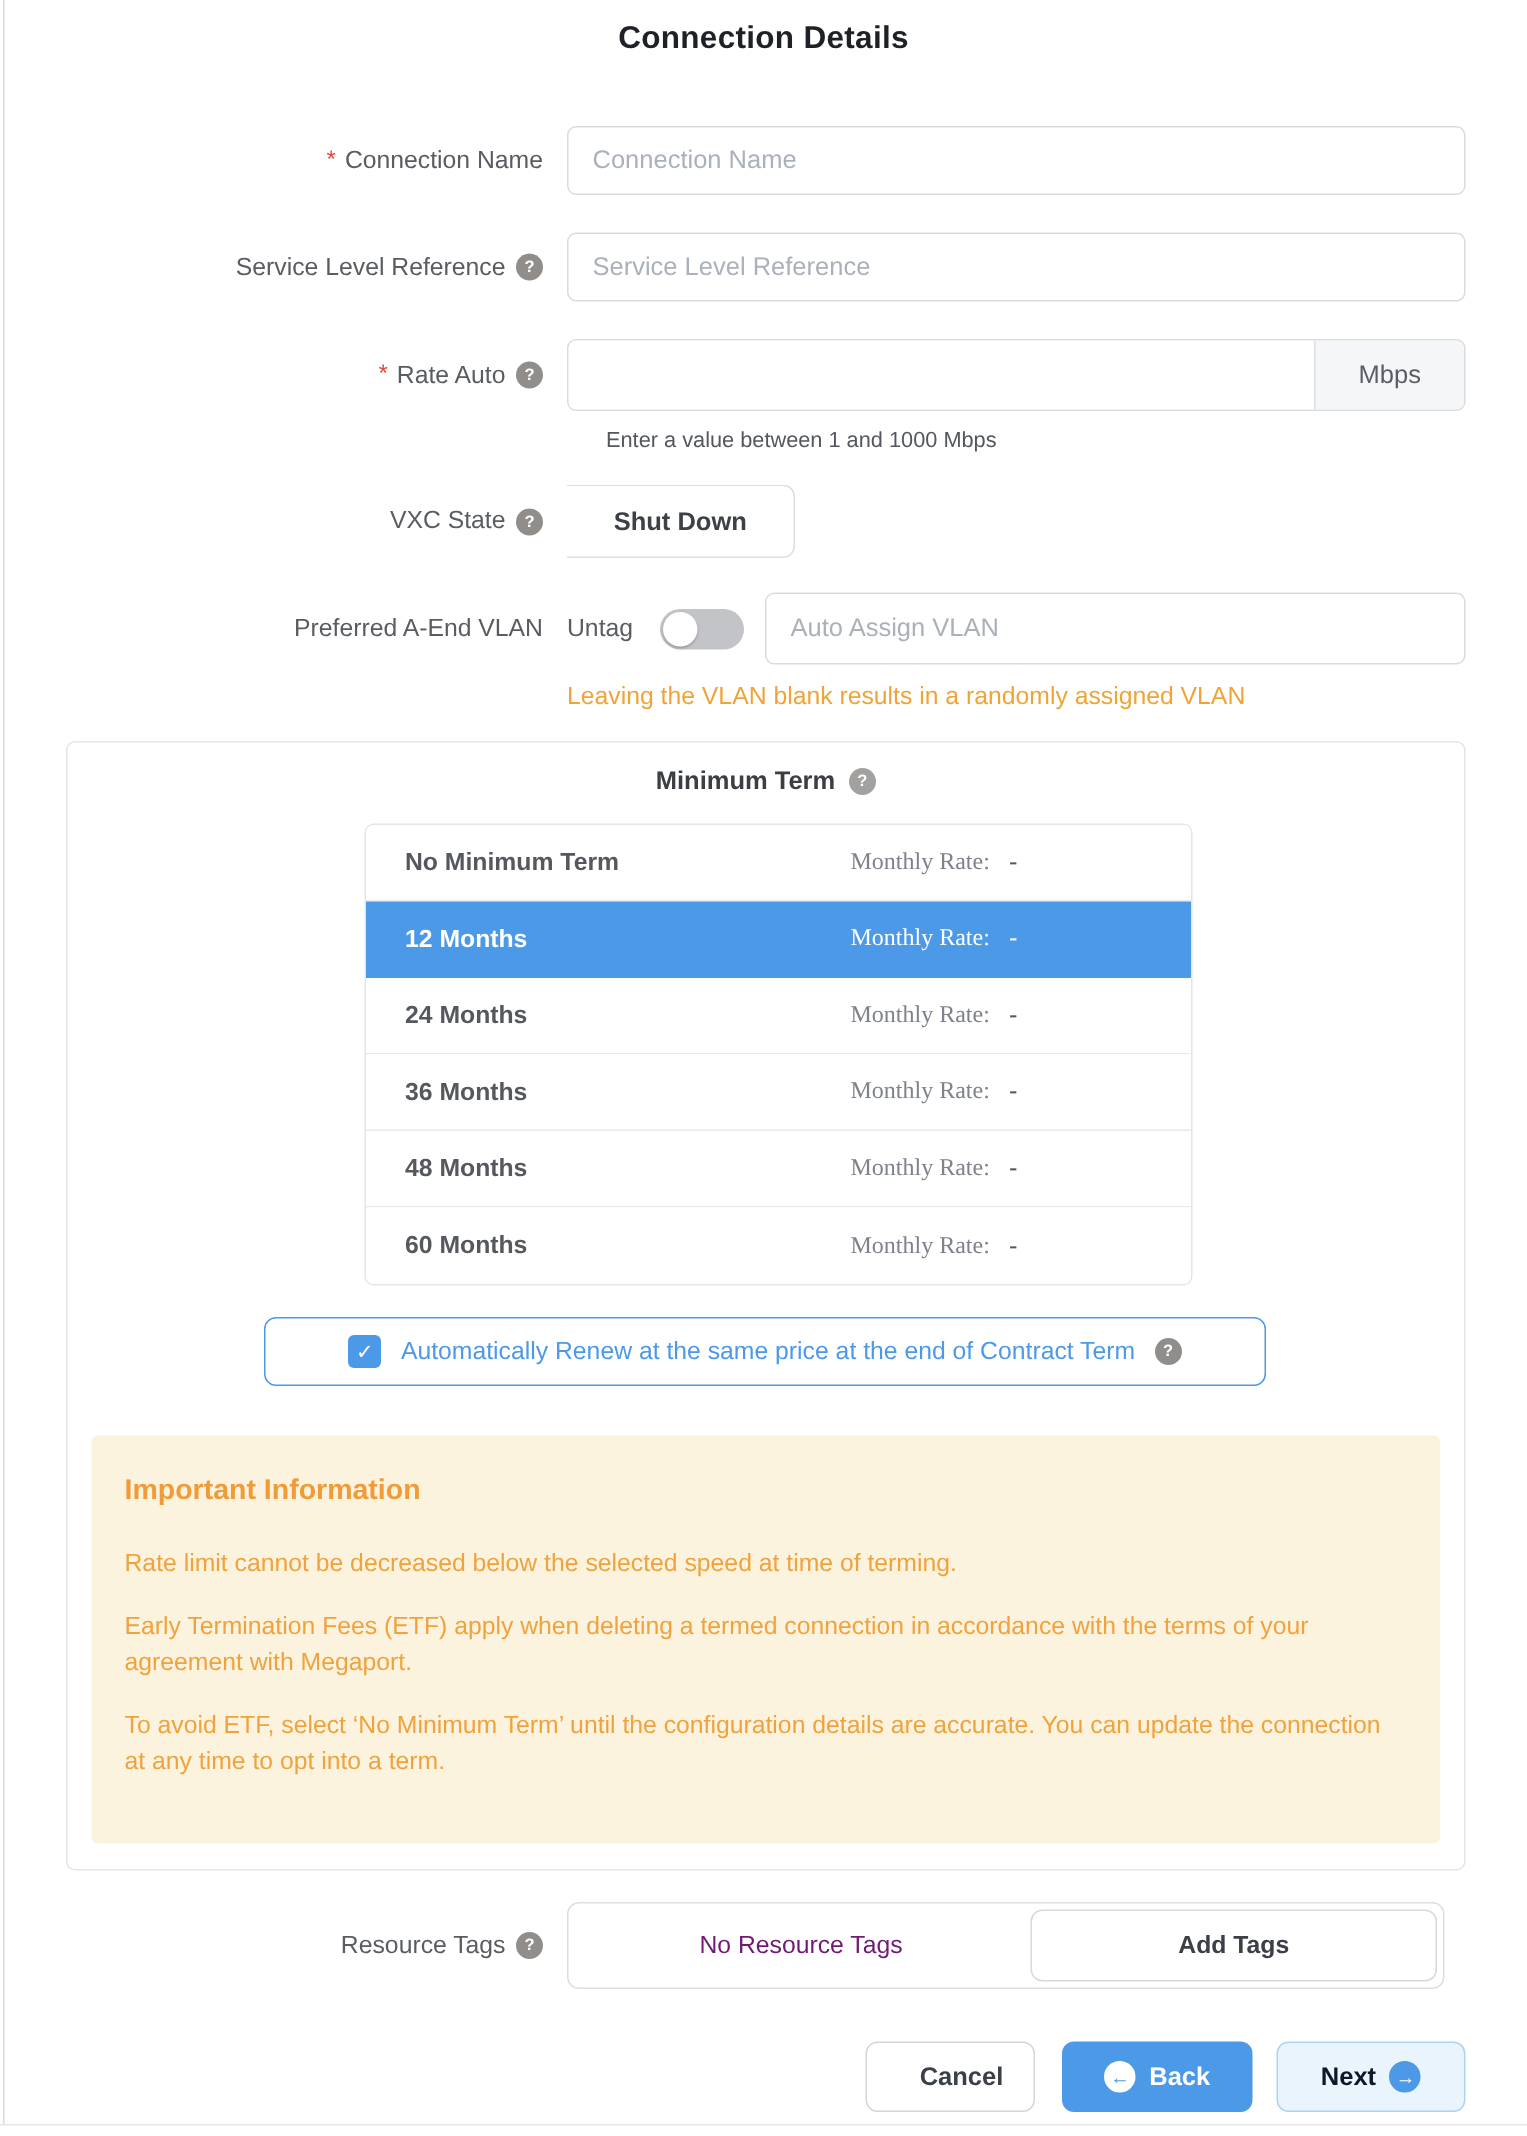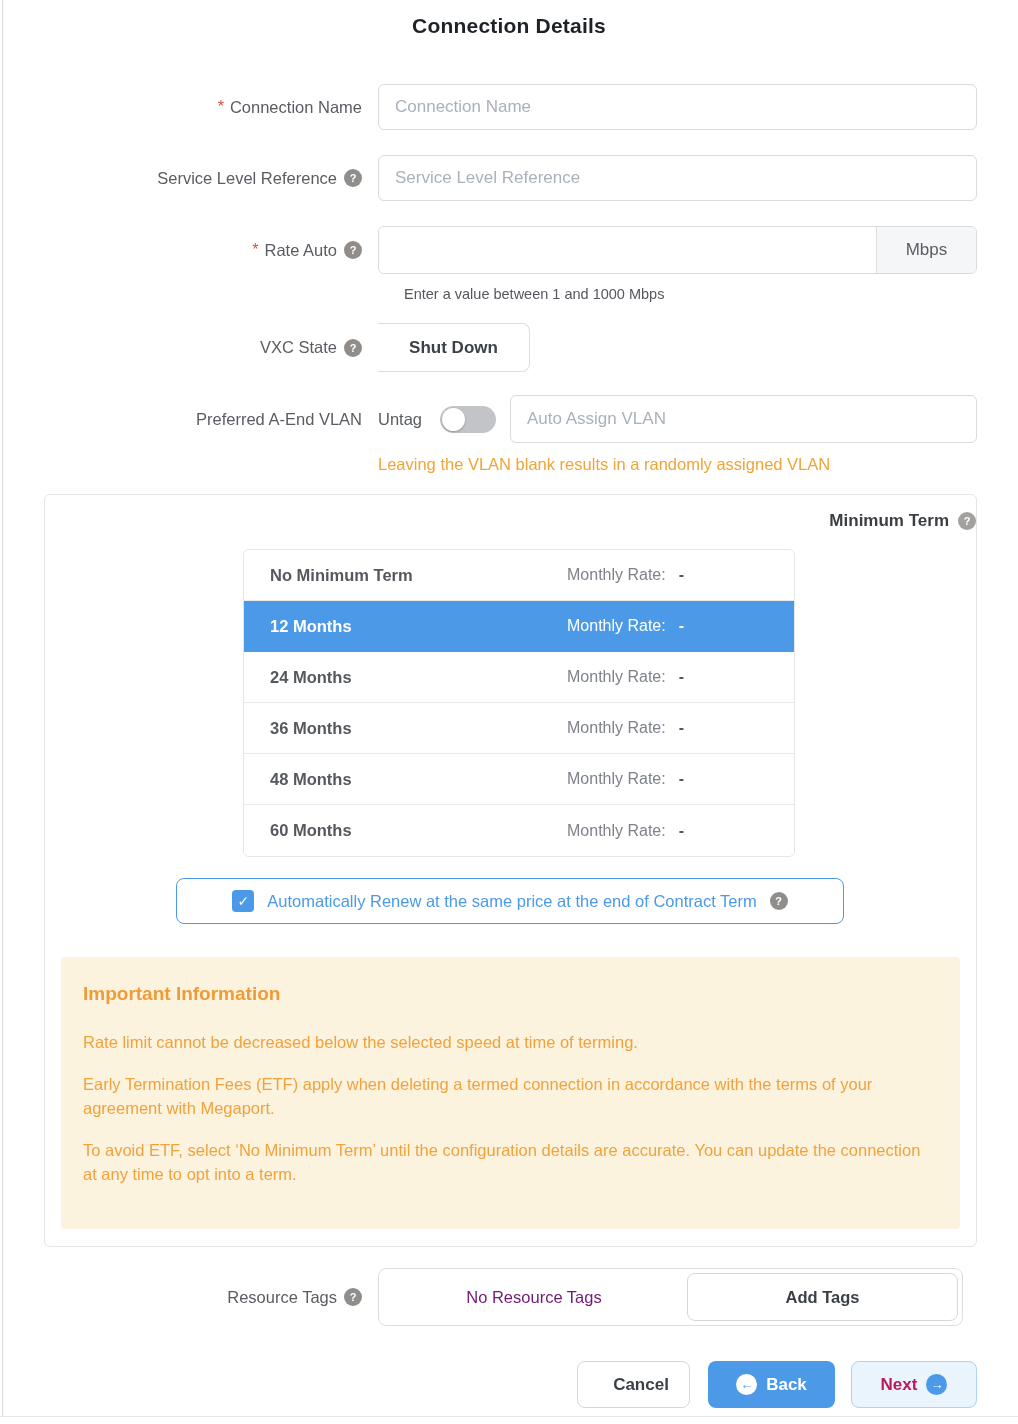--- a/index.html
+++ b/index.html
@@ -61,30 +61,30 @@
     background:#c2c4c8; border-radius:14px; cursor:pointer; }
   .knob { position:absolute; left:2px; top:2px; width:23px; height:23px; background:#fff;
     border-radius:50%; box-shadow:0 1px 2px rgba(0,0,0,.25); }
   .vlan-input { left:510px; top:395px; width:467px; height:48px; }
   .vlan-note { position:absolute; left:378px; top:455px; font-size:16.5px; color:#f0a437; }
 
   
   .term-box { position:absolute; left:44px; top:494px; width:933px; height:753px;
     border:1px solid #e3e5e8; border-radius:6px; background:#fff; }
   .term-head { position:absolute; top:16px; left:0; width:100%; display:flex;
-    align-items:center; justify-content:flex-end; gap:9px;
+    align-items:center; justify-content:center; gap:9px;
     font-size:17px; font-weight:600; color:#3b3e43; }
   .term-list { position:absolute; left:198px; top:54px; width:552px;
     border:1px solid #e3e5e8; border-radius:6px; overflow:hidden; background:#fff; }
   .term-row { position:relative; height:51px; display:flex; align-items:center;
     padding-left:26px; border-bottom:1px solid #e7e9eb; cursor:pointer; background:#fff; }
   .term-row:last-child { border-bottom:none; }
   .term-name { font-size:16.5px; font-weight:600; color:#55585d; }
   .term-rate { position:absolute; left:323px; display:flex; align-items:center;
-    font-size:16px; color:#7e828a; }
+    font-size:16px; color:#7e828a;font-family:Liberation Serif, serif; }
   .term-dash { margin-left:13px; font-weight:700; color:#55585d; }
   .term-row.selected { background:#4c99e8; border-bottom-color:#4c99e8; }
   .term-row.selected .term-name,
   .term-row.selected .term-rate,
   .term-row.selected .term-dash { color:#fff; }
 
   .renew { position:absolute; left:131px; top:383px; width:668px; height:46px;
     border:1px solid #4c99e8; border-radius:8px; background:#fff;
     display:flex; align-items:center; justify-content:center; gap:13px; cursor:pointer; }
   .cbx { width:22px; height:22px; border-radius:4px; background:#4c99e8; color:#fff;
@@ -108,21 +108,21 @@
     background:#fff; border:1px solid #d6d8dc; border-radius:8px;
     display:flex; align-items:center; justify-content:center;
     font-size:16.5px; font-weight:600; color:#3b3f46; cursor:pointer; }
 
   
   .btn { position:absolute; top:1361px; height:47px; border-radius:8px;
     display:flex; align-items:center; justify-content:center; gap:9px;
     font-size:17px; font-weight:600; cursor:pointer; }
   .btn-cancel { left:577px; width:113px; background:#fff; border:1px solid #d4d6da; color:#3b3f46;padding-left:15px; }
   .btn-back { left:708px; width:127px; background:#4c99e8; color:#fff; }
-  .btn-next { left:851px; width:126px; background:#e9f4fd; border:1px solid #abd3f3; color:#be185d; }
+  .btn-next { left:851px; width:126px; background:#e9f4fd; border:1px solid #abd3f3; color:#0f172a; }
   .circ { width:21px; height:21px; border-radius:50%; display:flex; align-items:center;
     justify-content:center; font-size:13px; font-weight:bold; flex:0 0 auto; }
   .circ-back { background:#fff; color:#4c99e8; }
   .circ-back::before { content:"\2190"; }
   .circ-next { background:#4c99e8; color:#fff; }
   .circ-next::before { content:"\2192"; }
 </style>
 </head>
 <body>
 

